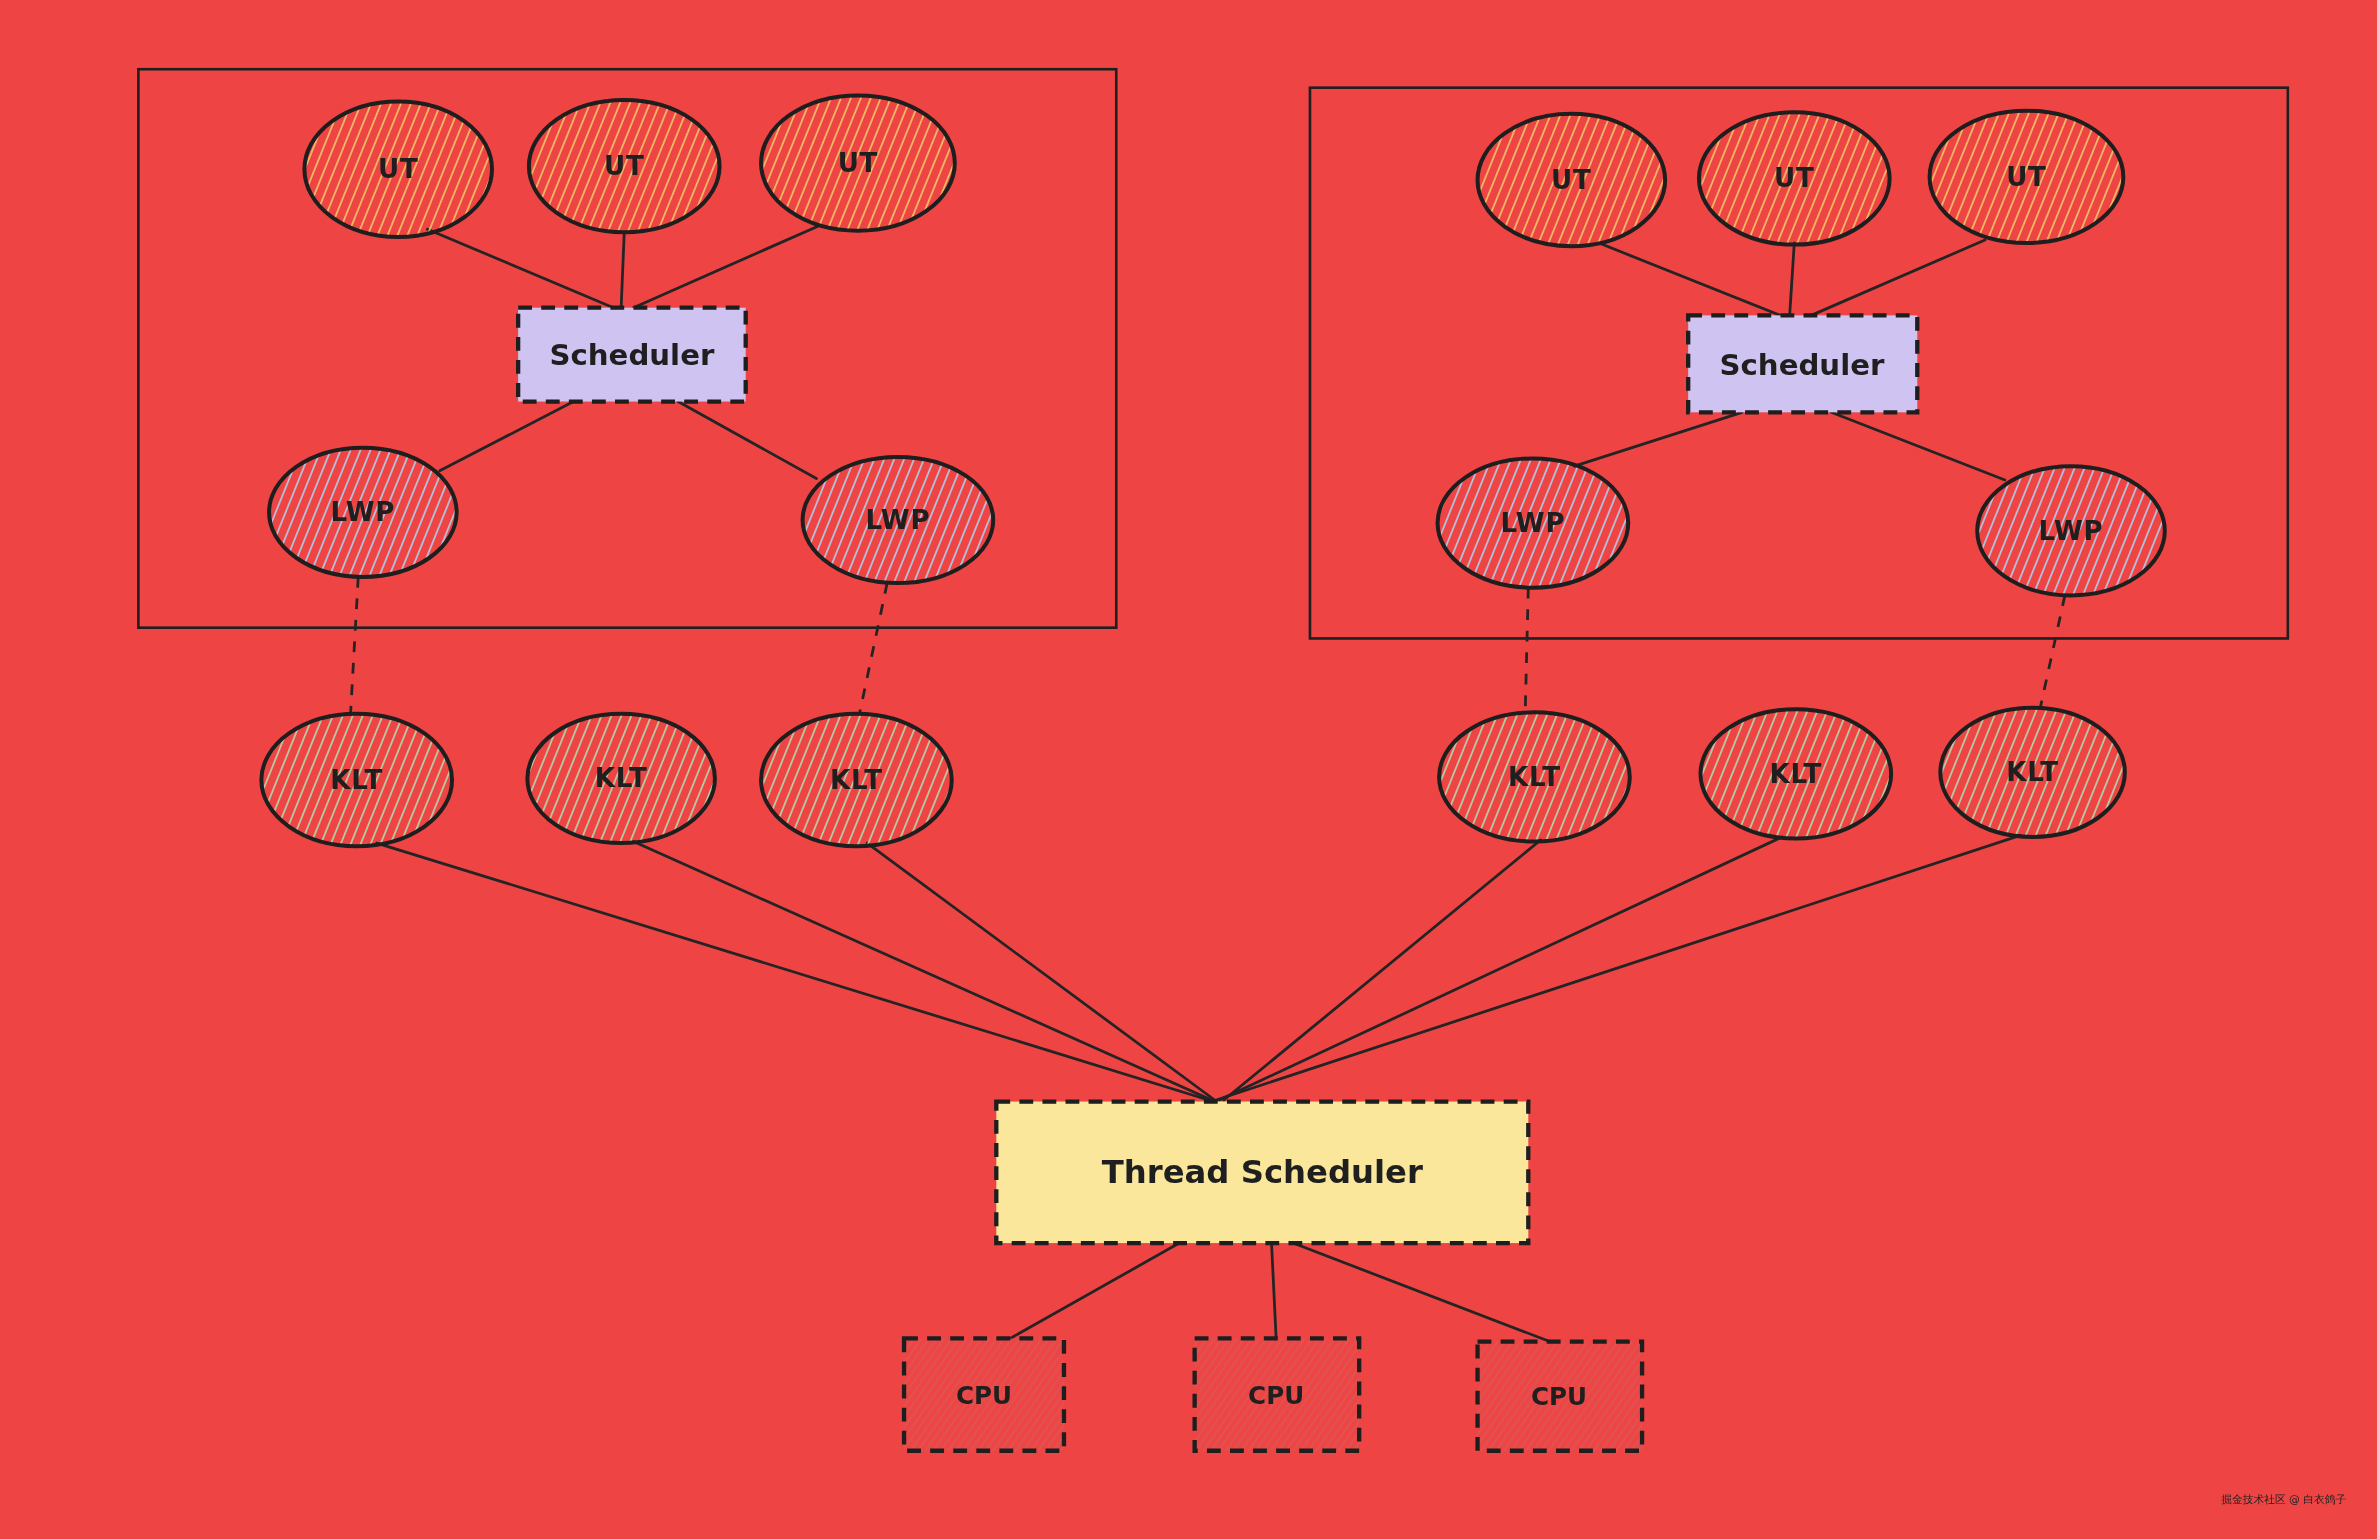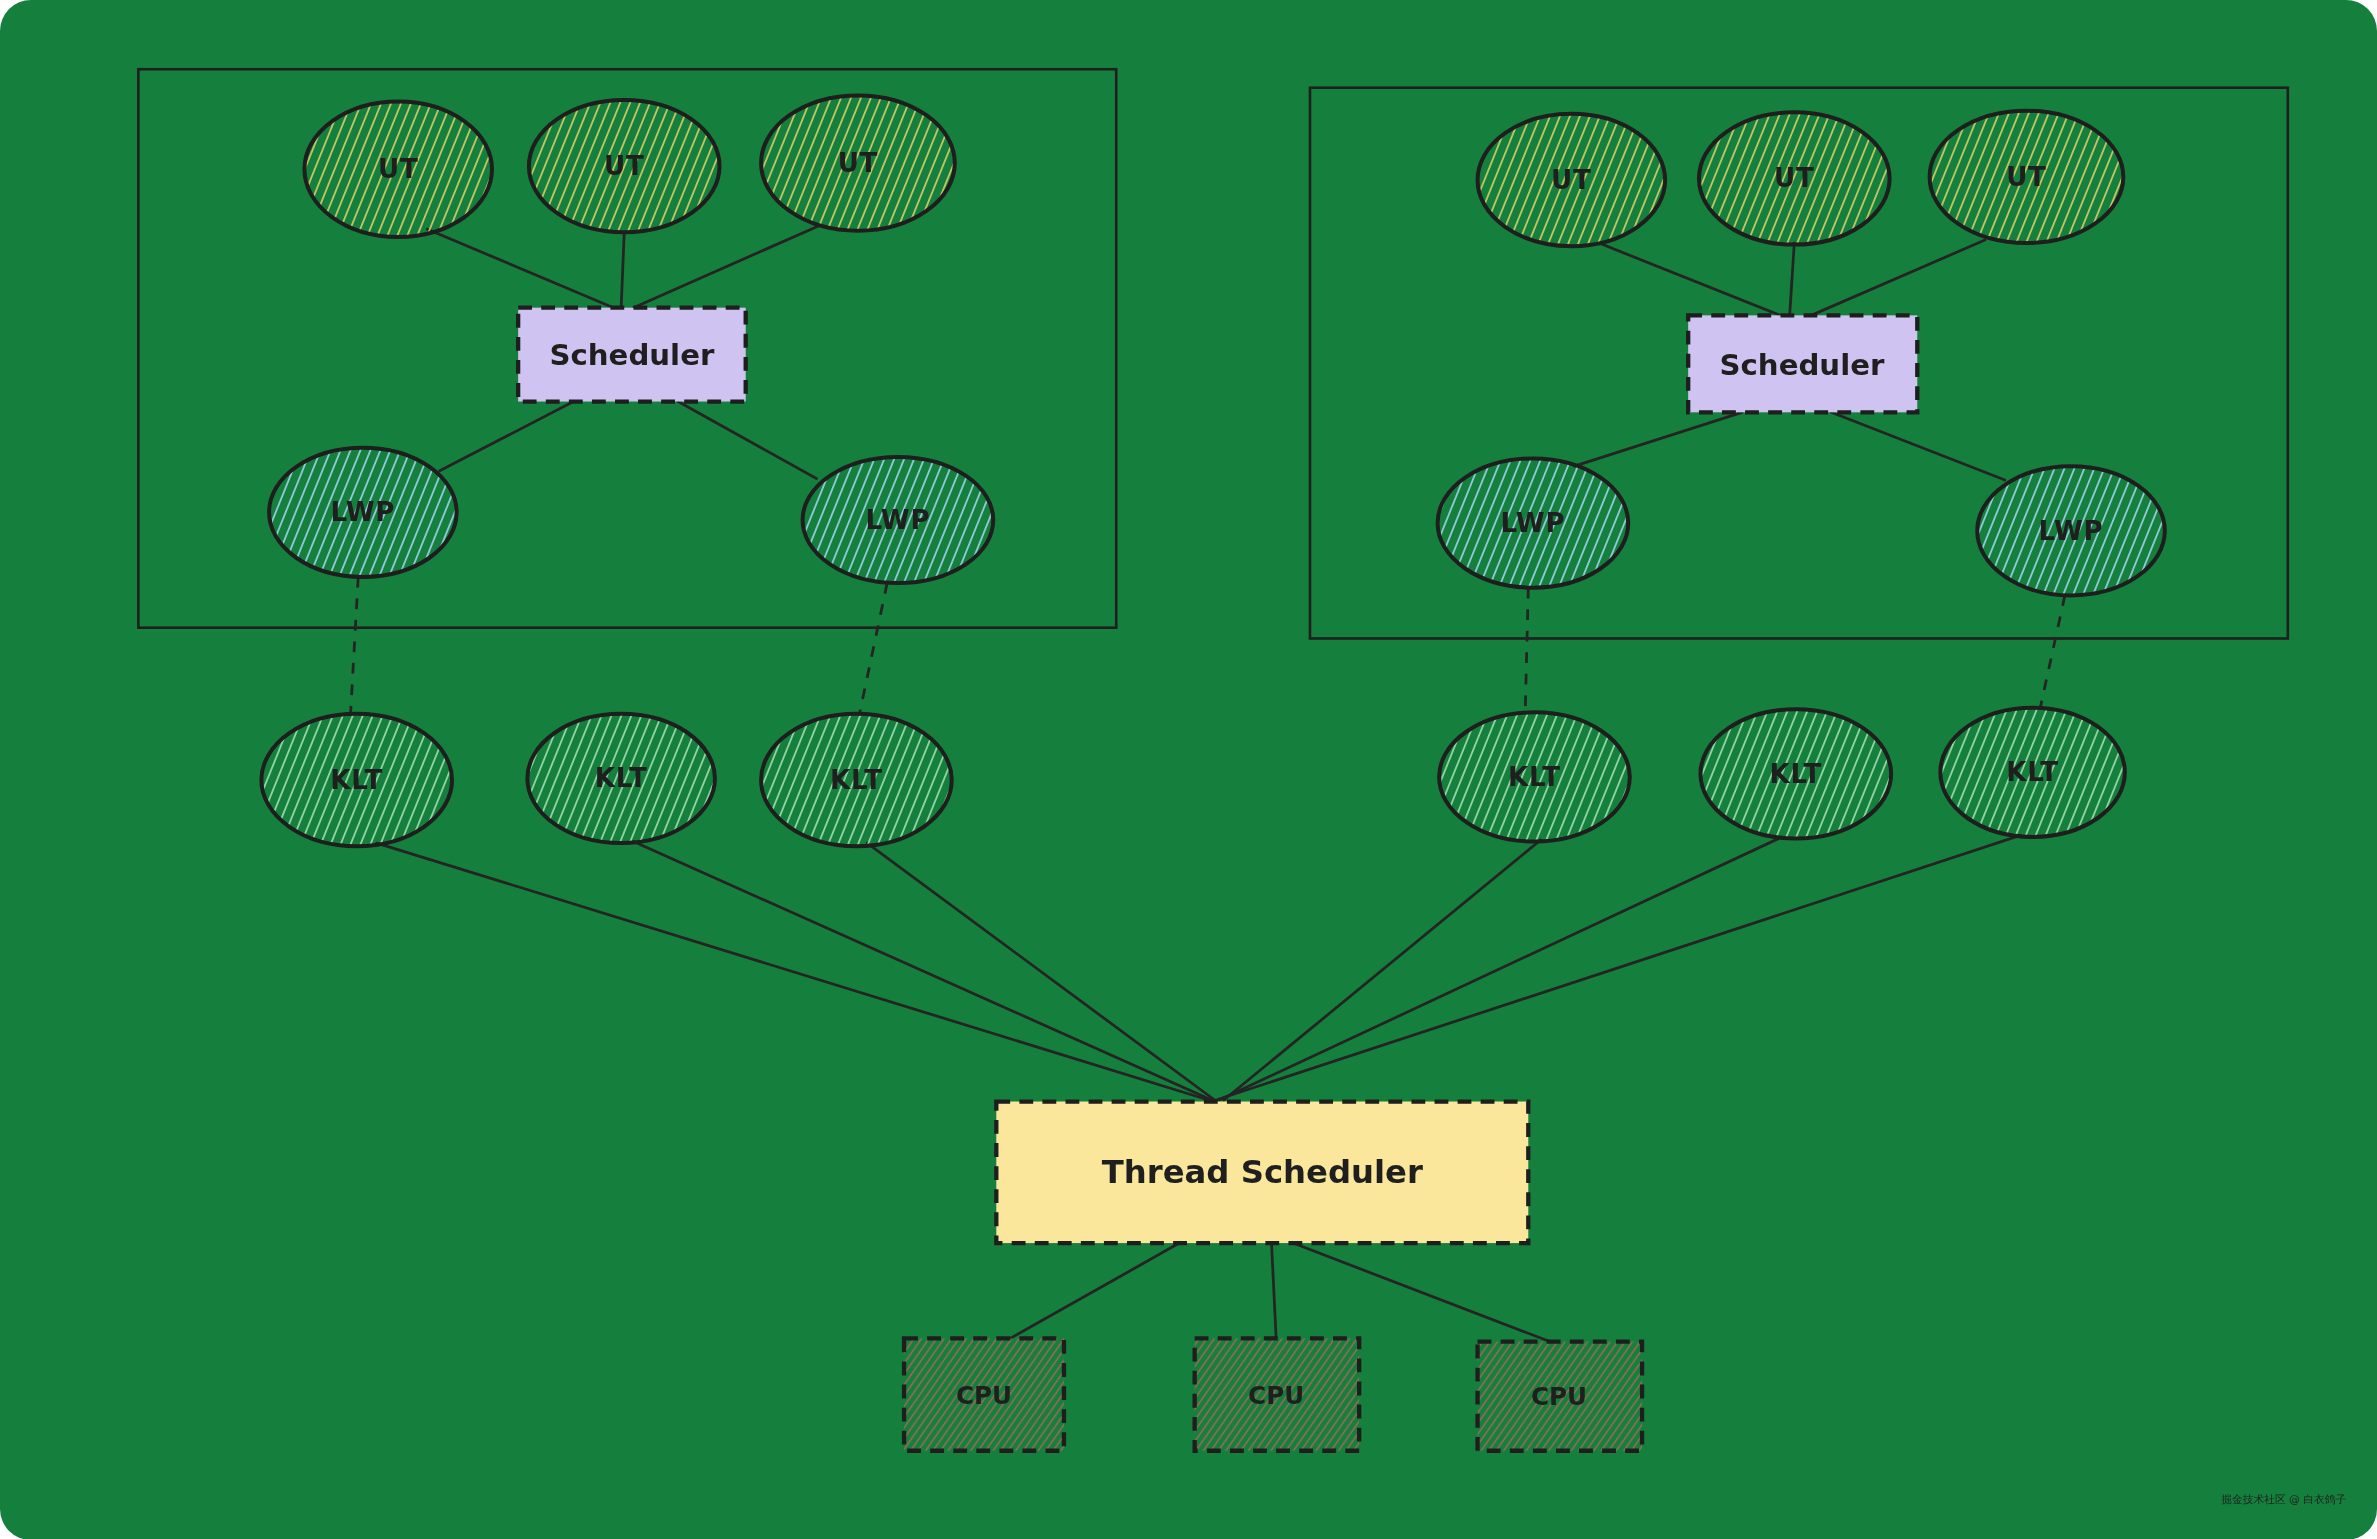--- a/index.html
+++ b/index.html
@@ -1,16 +1,16 @@
 <!DOCTYPE html>
 <html style="font-size:7.7px"><head>
 <meta charset="utf-8">
 <style>
   html,body { margin:0; padding:0; background:#ffffff; }
-  .stage { position:relative; width:2377px; height:1540px; background:#15803d; overflow:hidden;border-radius:31px; }
+  .stage { position:relative; width:2377px; height:1540px; background:#ef4444; overflow:hidden; }
   svg { position:absolute; inset:0; display:block; }
   text {
     font-family:"DejaVu Sans","Liberation Sans",sans-serif;
     font-weight:700;
     fill:#1f1f1f;
     text-anchor:middle;
   }
   .node-label   { font-size:17px; letter-spacing:0.5px; }
   .sched-label  { font-size:19px; }
   .ts-label     { font-size:21px; }

